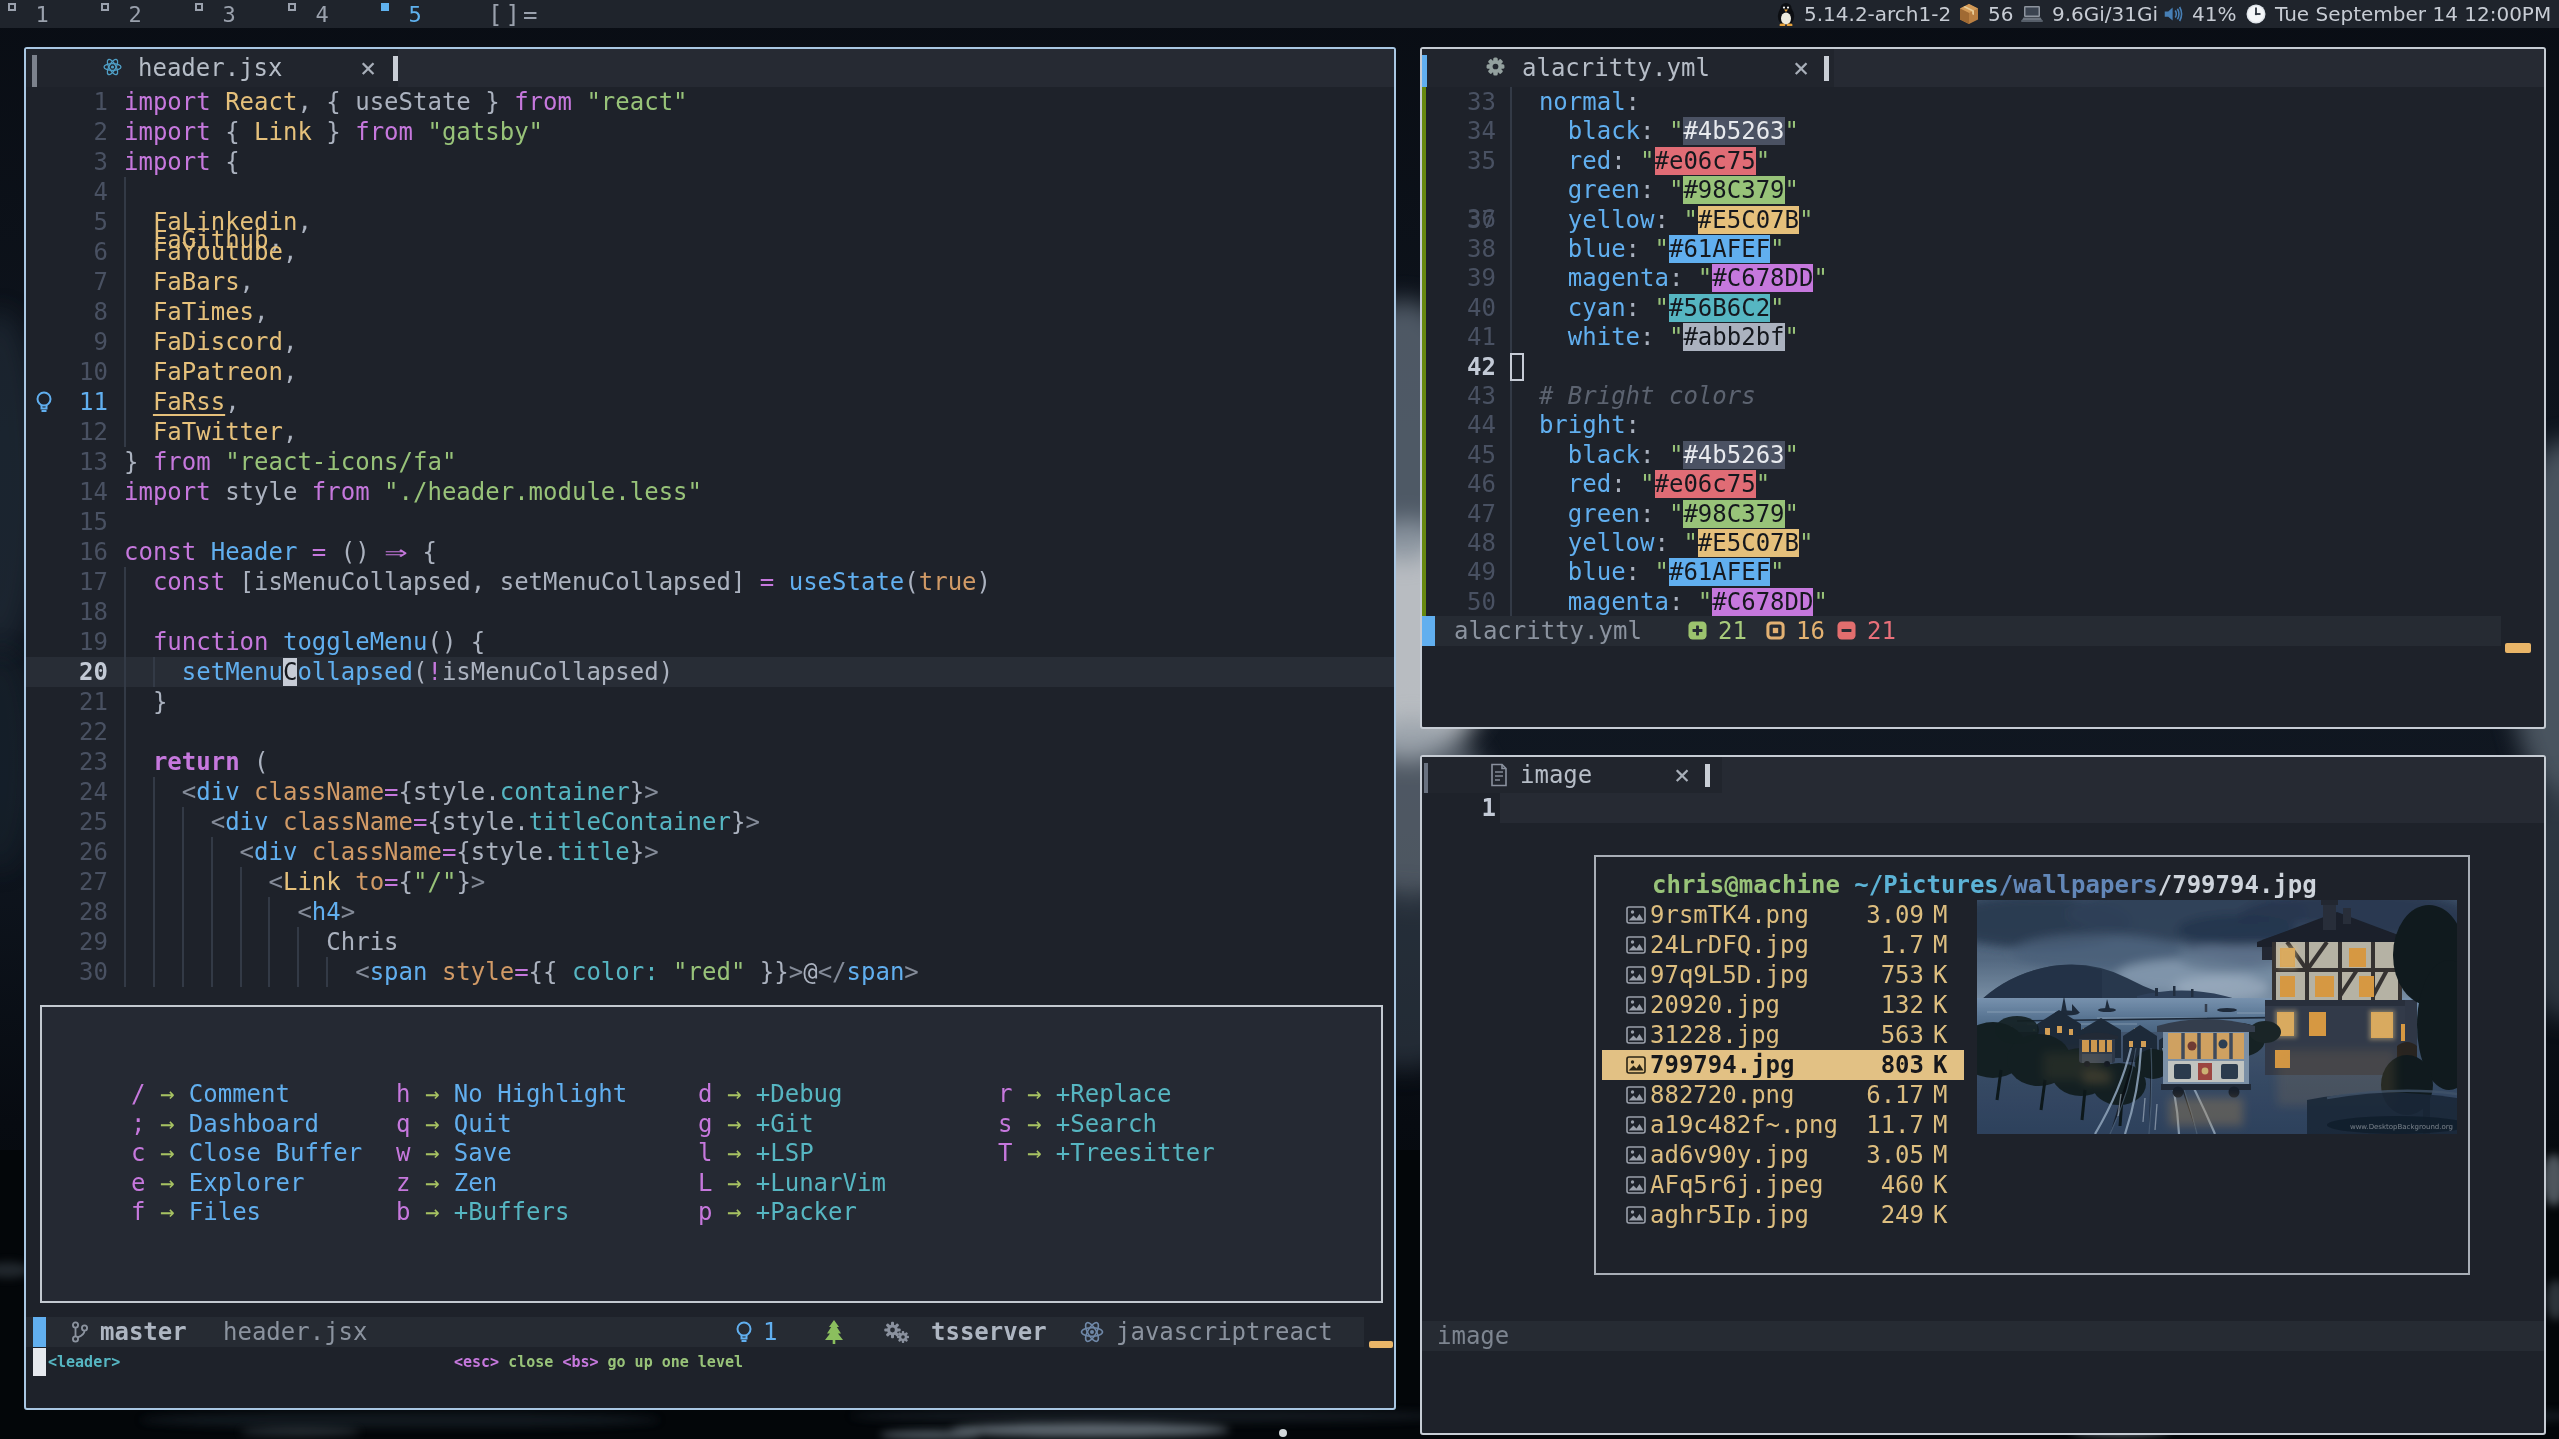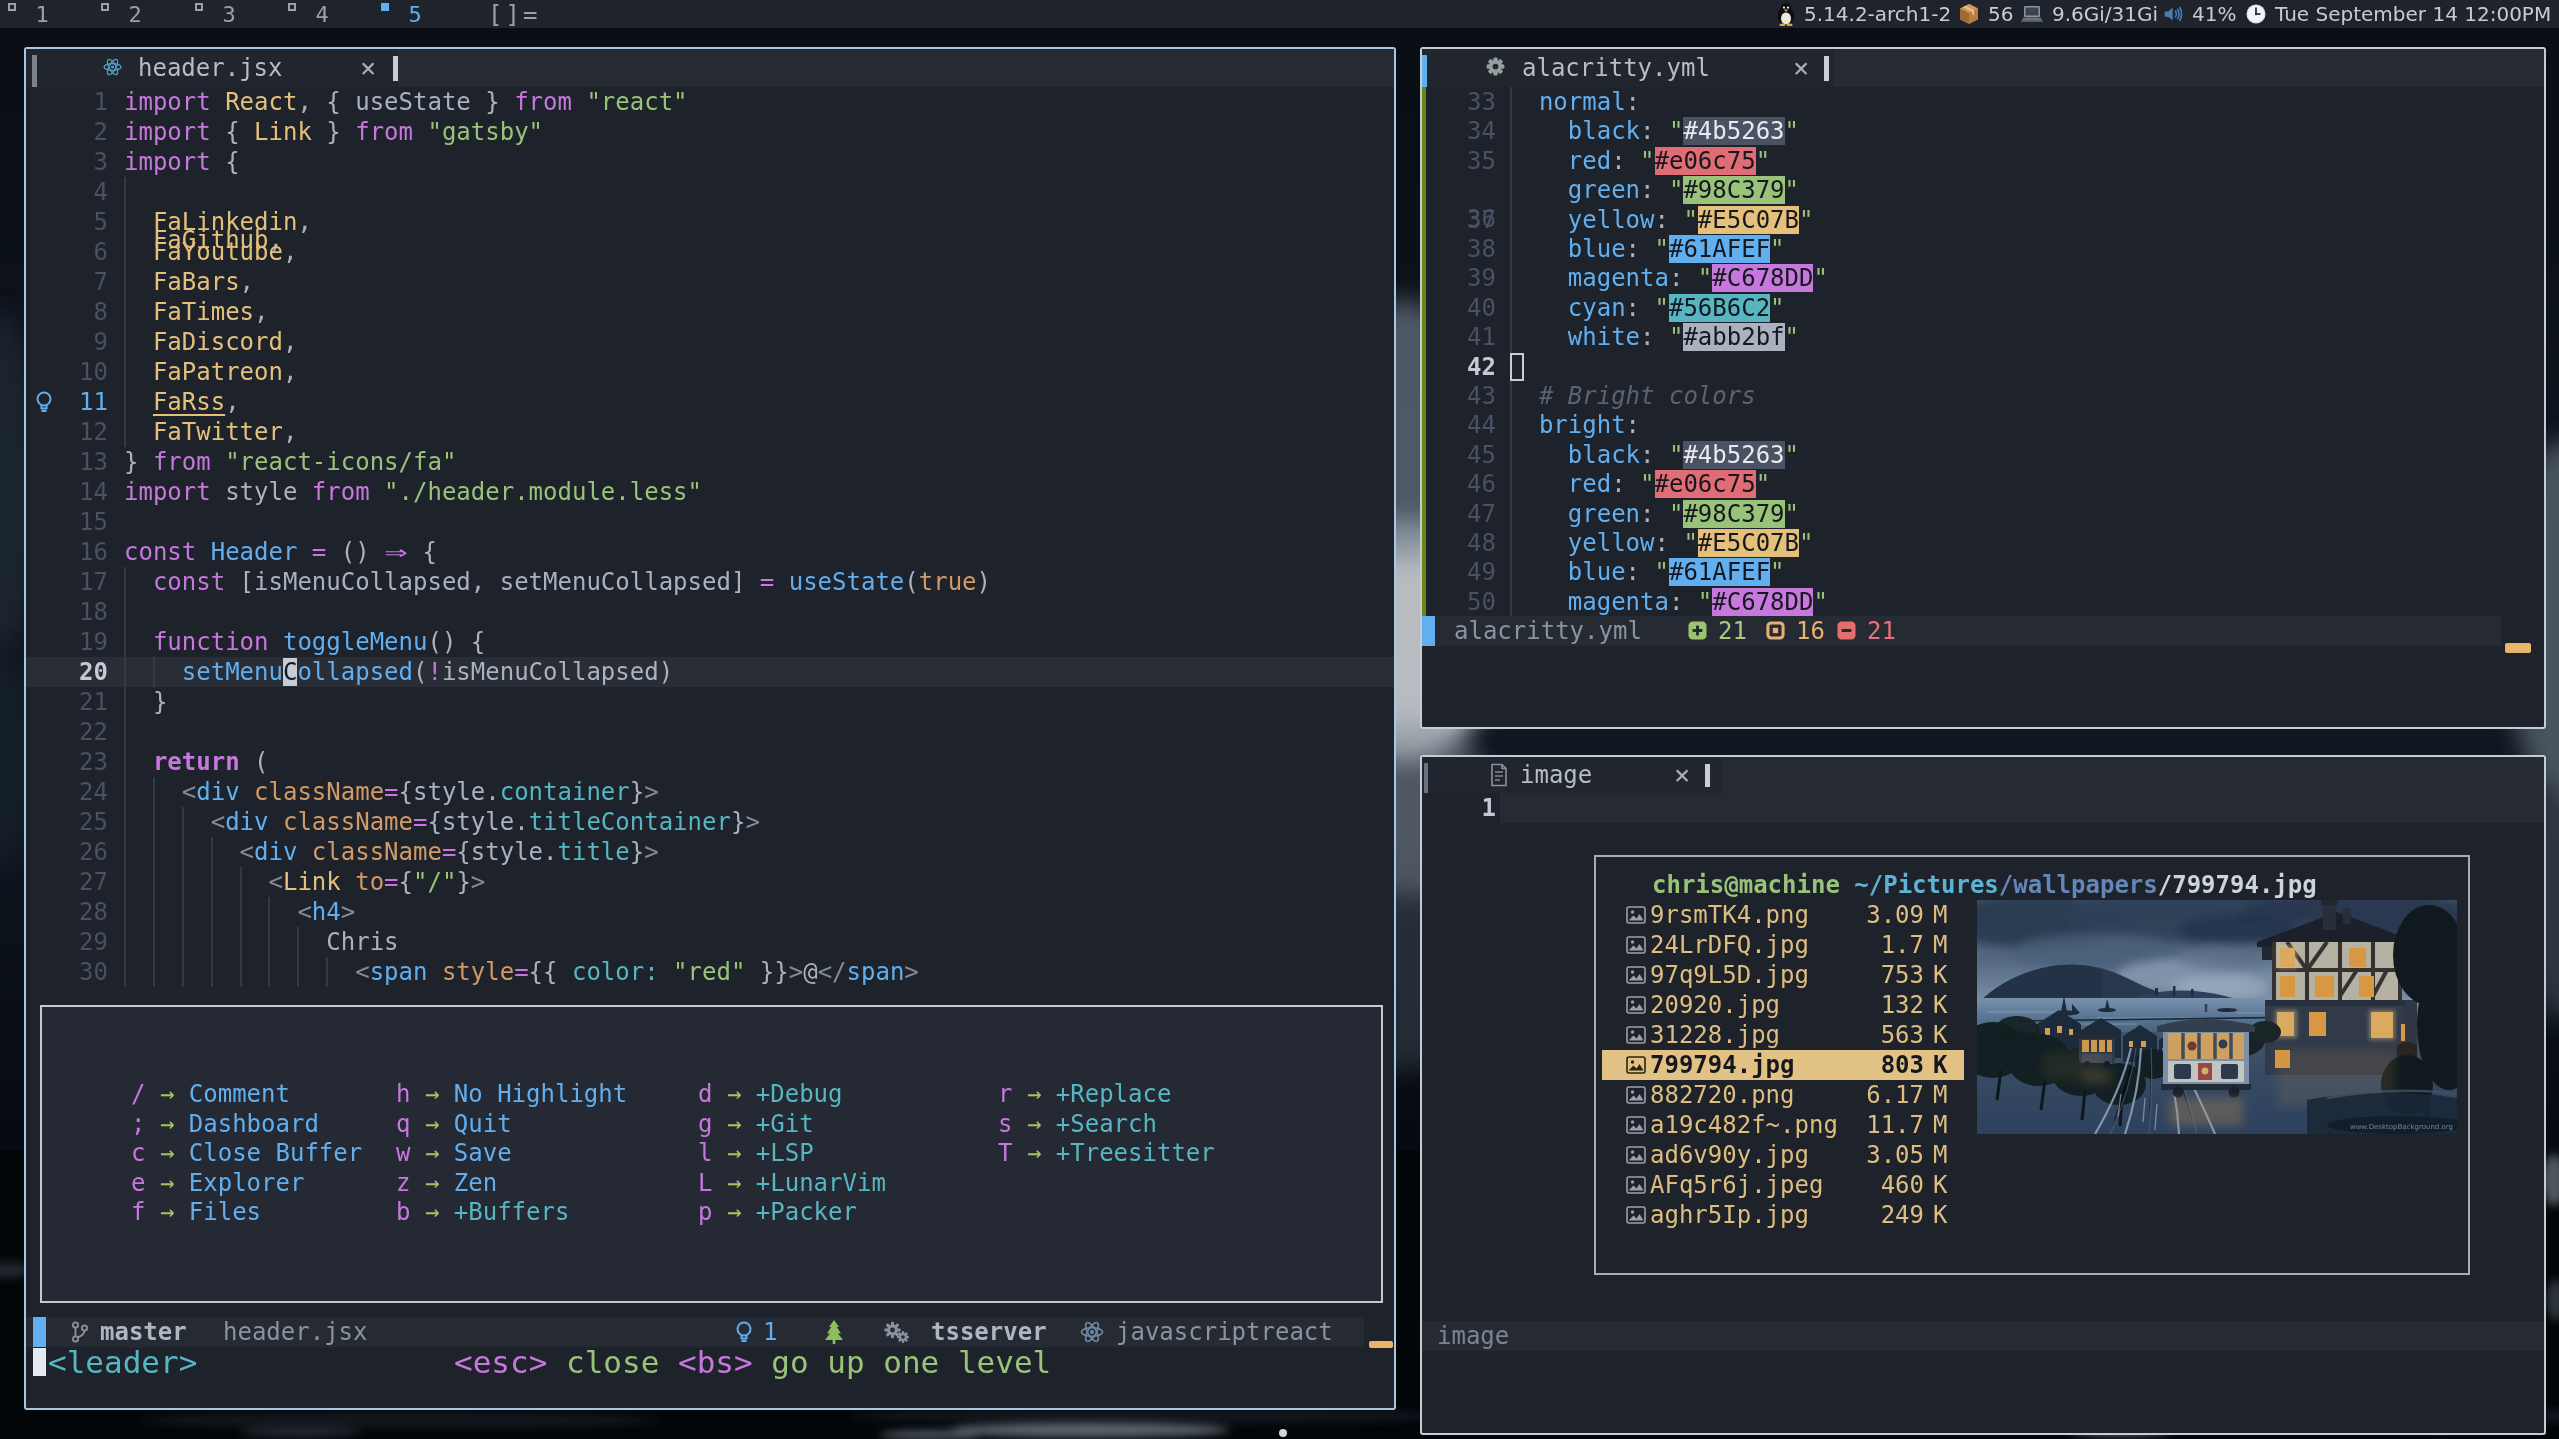--- a/index.html
+++ b/index.html
@@ -64,21 +64,21 @@
   .wk-desc.group { color:#56b6c2; }
 
   
   .statusline { position:absolute; background:#262b33; }
   .sl-block { position:absolute; background:#61afef; }
   .sl-text { position:absolute; font-size:24px; line-height:30px; white-space:pre; color:#8b939f; }
   .sl-text.bold { color:#aeb6c2; font-weight:bold; }
   .sl-chip { position:absolute; background:#e9b568; border-radius:2px; }
 
   .cmd-cursor { position:absolute; background:#e6e9ee; }
-  .cmd-text { position:absolute; font-size:31px; line-height:30px; white-space:pre; }
+  .cmd-text { position:absolute; font-size:15px; line-height:30px; white-space:pre;font-weight:bold; }
 
   
   #lf-float { position:absolute; background:#1e222a; border:2px solid #a8aeb6; }
   .lf-row { position:absolute; font-size:24px; line-height:30px; height:30px; white-space:pre; }
   .lf-name { color:#ddbe7f; }
   .lf-sel-bar { position:absolute; background:#e2c184; }
   .lf-sel-text { color:#16181d; font-weight:bold; }
 </style>
 </head>
 <body>

